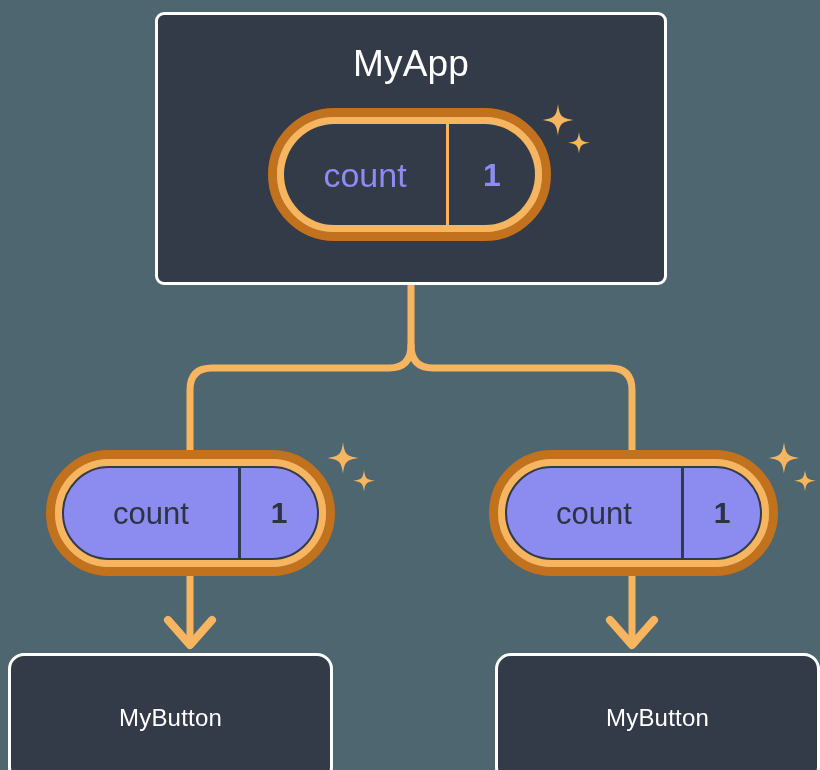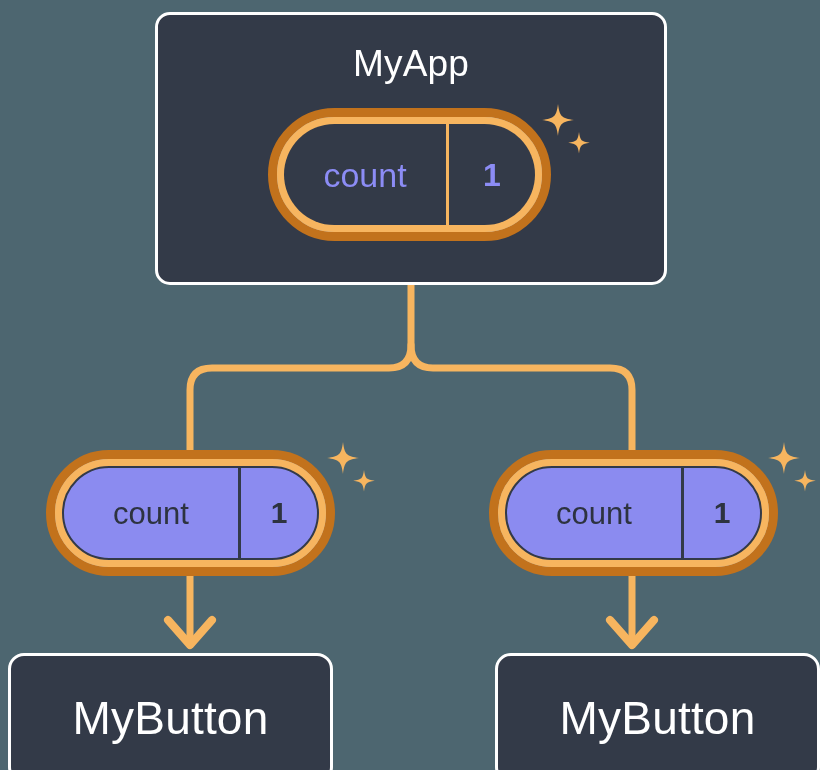--- a/index.html
+++ b/index.html
@@ -30,21 +30,21 @@
     height: 770px;
     pointer-events: none;
   }
 
   
   .card {
     position: absolute;
     box-sizing: border-box;
     background: #333a48;
     border: 3px solid #ffffff;
-    border-radius: 15px;
+    border-radius: 9px;
     display: flex;
     flex-direction: column;
     align-items: center;
   }
   #card-myapp {
     left: 155px;
     top: 12px;
     width: 512px;
     height: 273px;
     padding-top: 30px;
@@ -58,21 +58,21 @@
     white-space: nowrap;
   }
   .btn-card {
     width: 325px;
     height: 130px;
     justify-content: center;
     border-radius: 16px;
   }
   #card-button-left  { left: 8px;   top: 653px; }
   #card-button-right { left: 495px; top: 653px; }
-  .btn-card .card-title { font-size: 46px; }
+  .btn-card .card-title { font-size: 24px; }
 
   
   .pill-outer {
     position: absolute;
     box-sizing: border-box;
     border: 9px solid #c2721c;
     border-radius: 999px;
     background: #a3a3a3;
     display: flex;
   }

